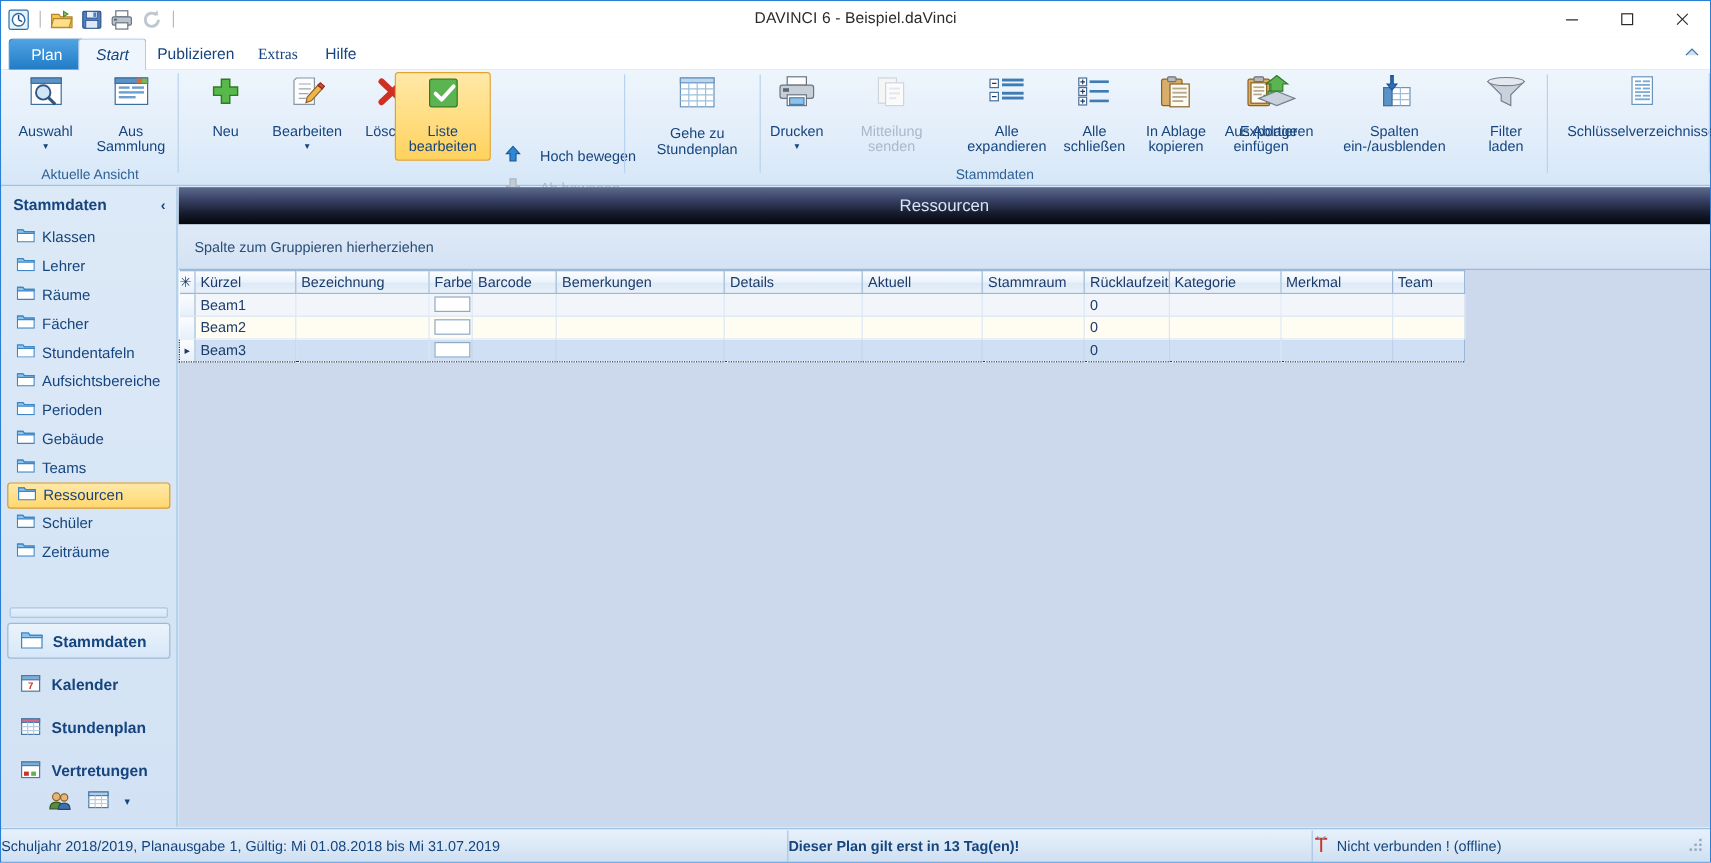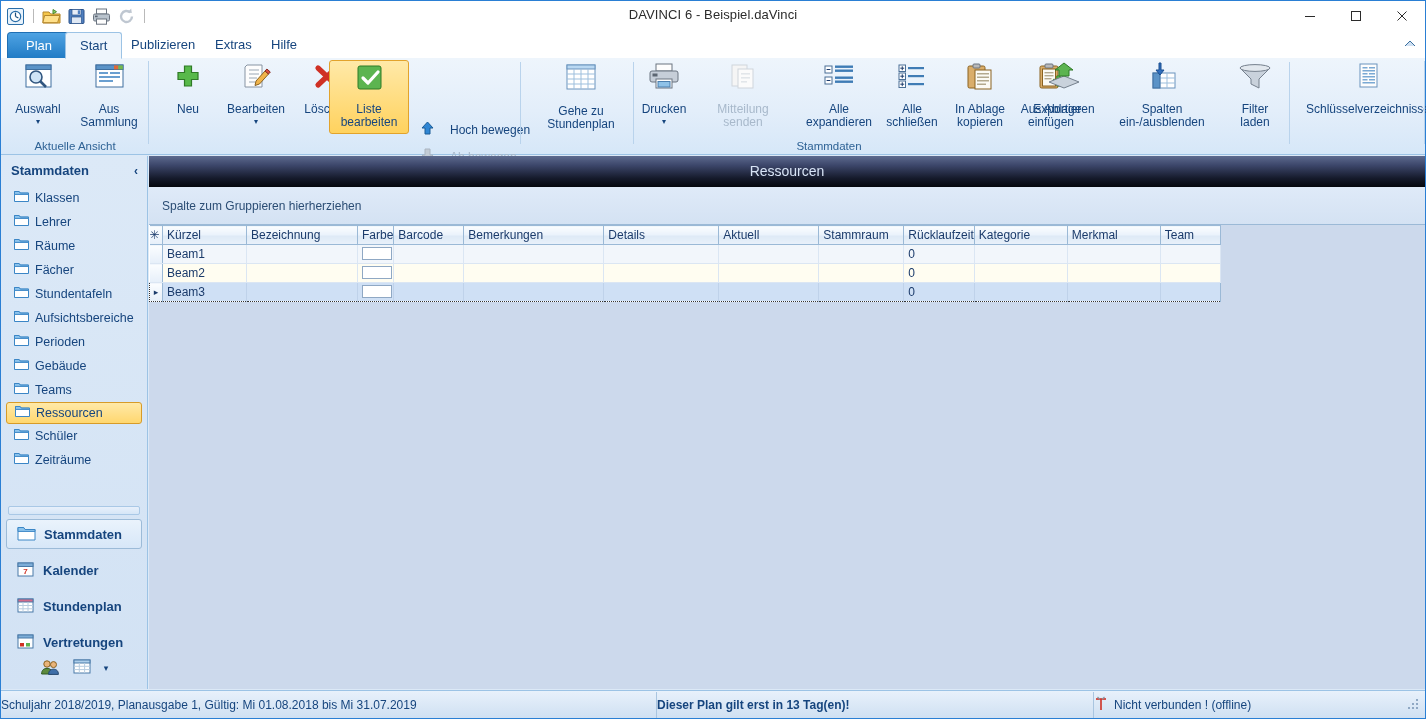--- a/index.html
+++ b/index.html
@@ -55,21 +55,21 @@
     padding:0 14px; font-size:13px; color:#16457e;
     text-align:left;
   }
   .tab-plan{
     left:6px; background:linear-gradient(to bottom,#4fa3e3,#1f7ac4);
     color:#fff; border-radius:4px 4px 0 0; border:1px solid #1f6fb4; border-bottom:none;
     font-size:13px; padding:0 18px;
   }
   .tab-active{
     background:#eef5fc; border:1px solid #9cc3e5; border-bottom:1px solid #eef5fc;
-    border-radius:3px 3px 0 0; z-index:3;
+    border-radius:3px 3px 0 0; z-index:3;font-style:italic;
   }
   .tab-plain{ color:#16457e; }
 
   
   .ribbon{
     position:absolute; left:0; top:57px; width:1424px; height:97px;
     background:linear-gradient(to bottom,#eef5fc 0%, #e3eefa 55%, #d6e7f8 100%);
     border-bottom:1px solid #9cc3e5;
     padding-left:24px;
   }
@@ -272,21 +272,21 @@
             <line x1="10.5" y1="1.5" x2="1.5" y2="10.5" stroke="#2b2b2b"></line>
           </svg>
       </div>
     </div>
   </div>
 
   <div class="tabstrip">
     <div class="tab tab-plan" style="left:6px;">Plan</div>
     <div class="tab tab-active" style="left:64px;">Start</div>
     <div class="tab tab-plain" style="left:116px;">Publizieren</div>
-    <div class="tab tab-plain" style="left:200px;">Extras</div>
+    <div class="tab tab-plain" style="left:200px;font-family:Liberation Serif, serif;">Extras</div>
     <div class="tab tab-plain" style="left:256px;">Hilfe</div>
     <div style="position:absolute;right:8px;top:6px;">
       <svg width="14" height="14" viewBox="0 0 14 14">
           <path d="M2 9 L7 4 L12 9" fill="#cfe0f2" stroke="#3a6f9e"></path>
         </svg>
     </div>
   </div>
 
   <div class="ribbon">
 

